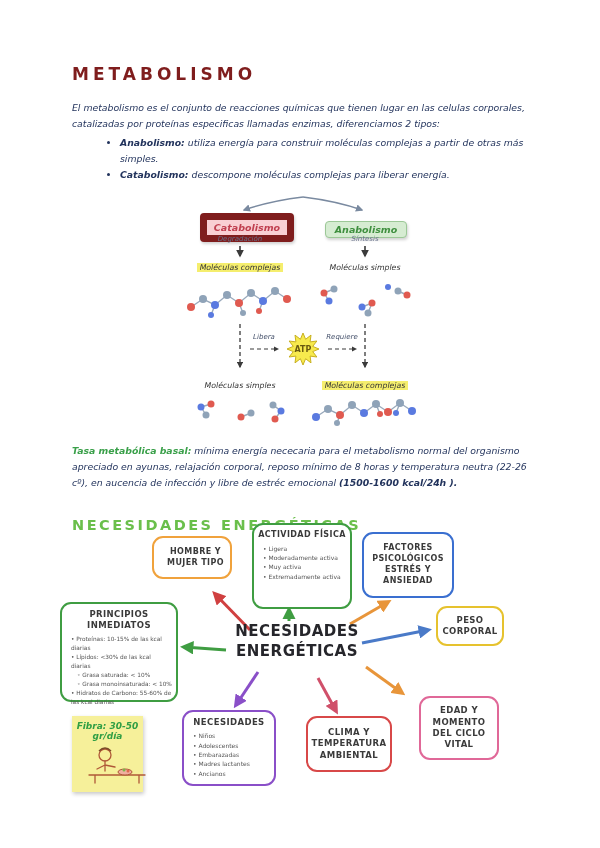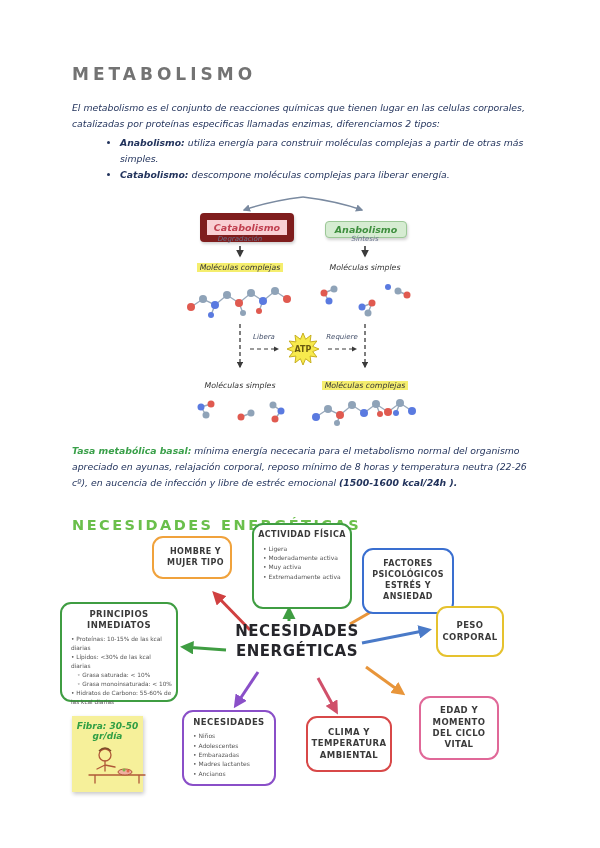--- a/index.html
+++ b/index.html
@@ -1,19 +1,19 @@
 <!DOCTYPE html>
 <html><head>
 <meta charset="utf-8">
 <style>
   html,body{margin:0;padding:0;background:#e9e9e9;}
   .page{position:relative;width:600px;height:848px;background:#ffffff;overflow:hidden;
         font-family:"DejaVu Sans",sans-serif;margin:0 auto;}
   .content{position:absolute;top:64px;left:72px;width:462px;}
-  .h1{font-size:17px;font-weight:bold;color:#737373;letter-spacing:4px;margin:0 0 16px 0;}
+  .h1{font-size:17px;font-weight:bold;color:#7f1d1d;letter-spacing:4px;margin:0 0 16px 0;}
   .body-text{font-style:italic;font-size:9.3px;line-height:1.7;color:#22335c;}
   ul.types{margin:3px 0 0 0;padding-left:48px;}
   ul.types li{font-style:italic;font-size:9.3px;line-height:1.75;color:#22335c;}
   ul.types b{font-weight:bold;}
   
   .diagram{position:relative;width:250px;height:232px;margin:12px auto 0 auto;}
   .hdr-box{position:absolute;width:80px;padding:2px 0;text-align:center;border-radius:4px;
            font-size:9.5px;font-style:italic;font-weight:bold;box-shadow:1px 2px 3px rgba(0,0,0,.18);}
   .hdr-cat{left:22px;top:18px;background:#f9cfd3;border:7px solid #7f1d1d;color:#c04050;}
   .hdr-ana{left:147px;top:26px;background:#d6ecd2;border:1px solid #9cc897;color:#3f8f3f;}
@@ -35,21 +35,21 @@
   .node{position:absolute;background:#fff;border-radius:11px;box-sizing:border-box;
         padding:5px 4px;text-align:center;}
   .node-title{font-weight:bold;font-size:8px;letter-spacing:.4px;color:#3a3a3a;line-height:1.35;}
   .node ul{list-style:none;margin:3px 0 0 0;padding:0 0 0 5px;text-align:left;}
   .node li{font-size:6px;color:#555;line-height:1.55;}
   .node li::before{content:"• ";}
   .node li.sub{margin-left:6px;}
   .node li.sub::before{content:"◦ ";}
   .b-orange{border:2.5px solid #f0a23c;}
   .b-green{border:2.5px solid #3f9d42;}
-  .b-blue{border:2.5px solid #3a6fd0;margin-top:16px;}
+  .b-blue{border:2.5px solid #3a6fd0;}
   .b-yellow{border:2.5px solid #e6c22e;}
   .b-purple{border:2.5px solid #8a4fc8;}
   .b-red{border:2.5px solid #d84848;}
   .b-pink{border:2.5px solid #e06898;}
   .flexmid{display:flex;align-items:center;justify-content:center;}
   .note{position:absolute;left:72px;top:196px;width:71px;height:76px;background:#f6f09a;
         box-shadow:1px 2px 4px rgba(0,0,0,.22);padding:5px 3px 2px 3px;box-sizing:border-box;text-align:center;}
   .note-title{font-size:9px;color:#2f9e44;font-weight:bold;font-style:italic;}
 </style>
 </head>
@@ -249,21 +249,21 @@
       <div class="node-title" style="font-size:8.5px;">PRINCIPIOS INMEDIATOS</div>
       <ul style="font-size:5.8px;">
         <li style="font-size:5.8px;">Proteínas: 10-15% de las kcal diarias</li>
         <li style="font-size:5.8px;">Lípidos: &lt;30% de las kcal diarias</li>
         <li style="font-size:5.8px;" class="sub">Grasa saturada: &lt; 10%</li>
         <li style="font-size:5.8px;" class="sub">Grasa monoinsaturada: &lt; 10%</li>
         <li style="font-size:5.8px;">Hidratos de Carbono: 55-60% de las kcal diarias</li>
       </ul>
     </div>
 
-    <div class="node b-yellow flexmid" style="left:436px;top:86px;width:68px;height:51px;">
+    <div class="node b-yellow flexmid" style="left:436px;top:86px;width:68px;height:40px;">
       <div class="node-title" style="font-size:8.5px;">PESO CORPORAL</div>
     </div>
 
     <div class="node b-purple" style="left:182px;top:190px;width:94px;height:76px;">
       <div class="node-title" style="font-size:8.5px;">NECESIDADES</div>
       <ul>
         <li>Niños</li>
         <li>Adolescentes</li>
         <li>Embarazadas</li>
         <li>Madres lactantes</li>

